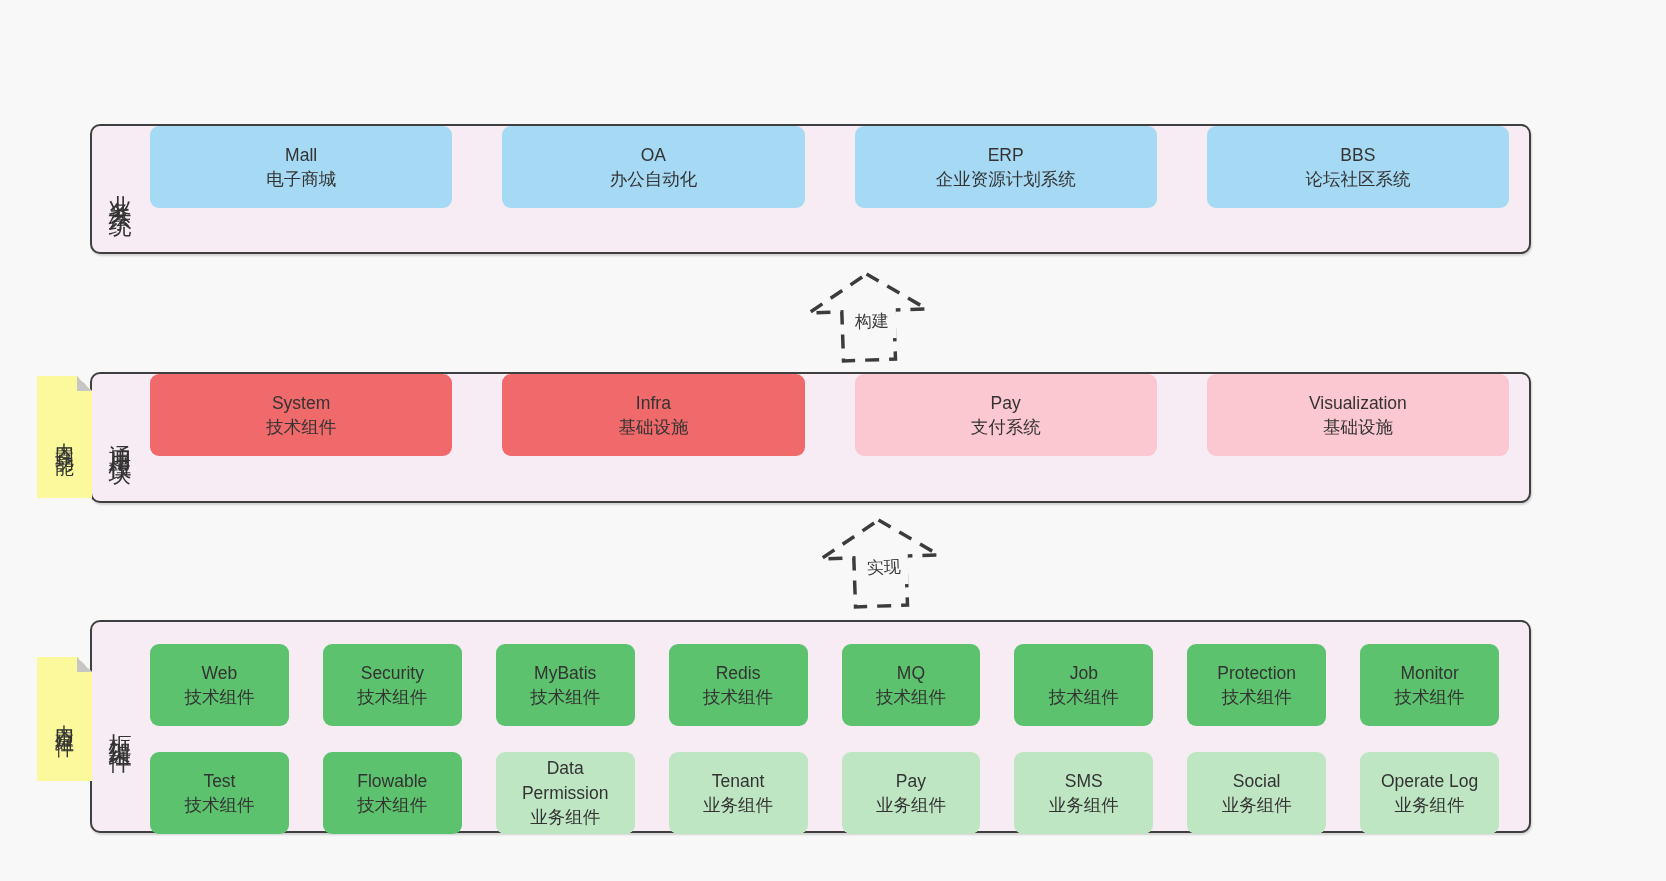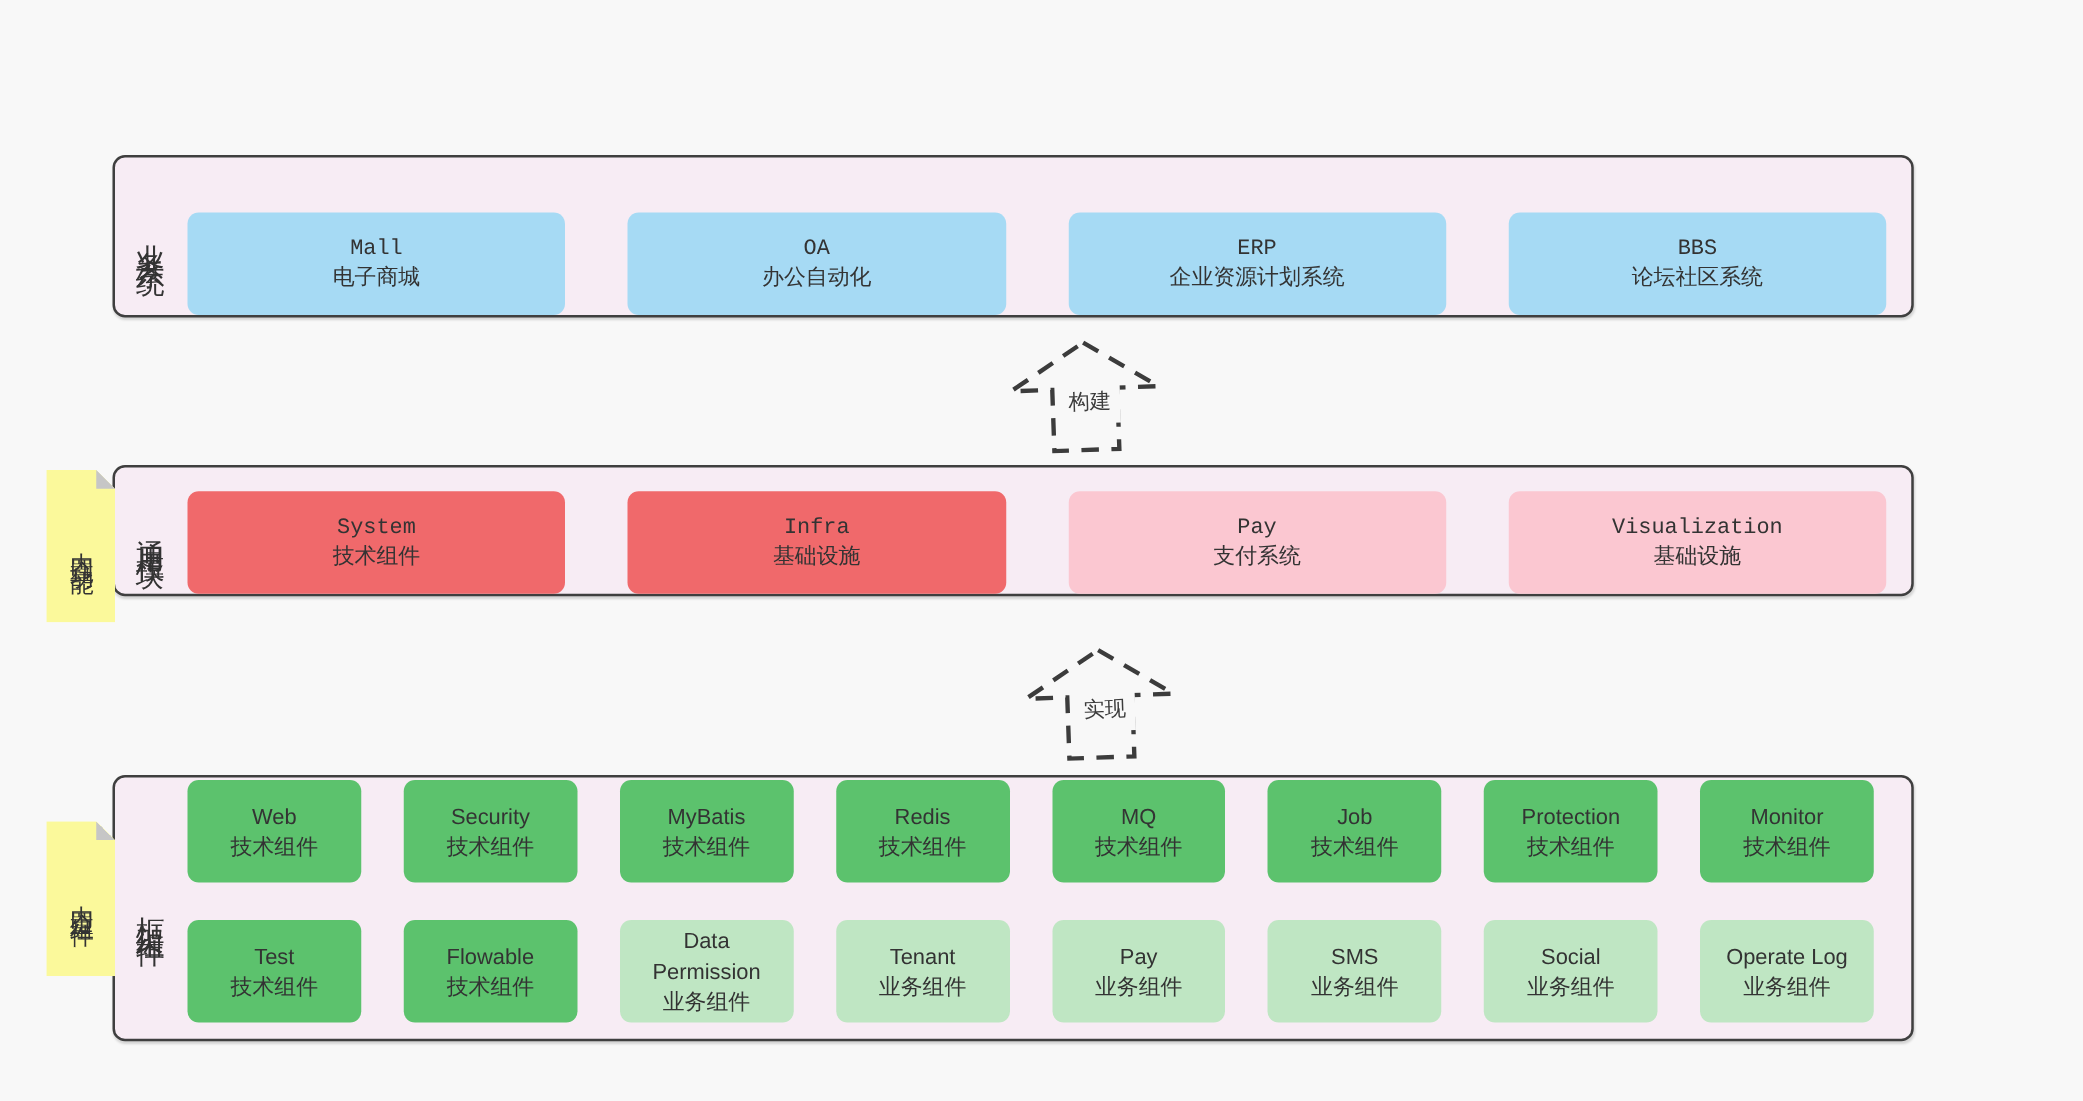--- a/index.html
+++ b/index.html
@@ -13,40 +13,40 @@
   
   .panel {
     position:absolute; left:90px; width:1441px;
     background:#f7ecf4;
     border:2px solid #3f3f3f; border-radius:10px;
     box-sizing:border-box;
     display:flex;
     box-shadow:1px 2px 2px rgba(0,0,0,0.15);
   }
   #panel-business   { top:124px; height:130px; }
-  #panel-modules    { top:372px; height:105px; }
+  #panel-modules    { top:372px; height:131px; }
   #panel-components { top:620px; height:213px; }
 
   .panel-label {
     width:58px; flex:0 0 58px;
     display:flex; align-items:center; justify-content:center;
     writing-mode:vertical-rl; text-orientation:upright;
     font-size:23px; letter-spacing:6px; color:#333;
   }
   .boxes-row {
-    flex:1; display:flex; align-items:flex-end;
-    gap:50px; padding-right:20px;font-family:Liberation Mono, monospace;
+    flex:1; display:flex; align-items:flex-start;
+    gap:50px; padding-right:20px;
   }
   .boxes-row .box { flex:1; height:82px; }
 
   .grid {
     flex:1; display:grid;
     grid-template-columns:repeat(8, 1fr);
     column-gap:34px; row-gap:26px;
-    padding:2px 30px 9px 0;
+    padding:22px 30px 9px 0;
   }
   .grid .box { height:82px; }
 
   .box {
     border-radius:9px;
     display:flex; flex-direction:column;
     align-items:center; justify-content:center;
     text-align:center;
     font-size:17.5px; line-height:1.4; color:#333;
     padding:2px 8px; box-sizing:border-box;

